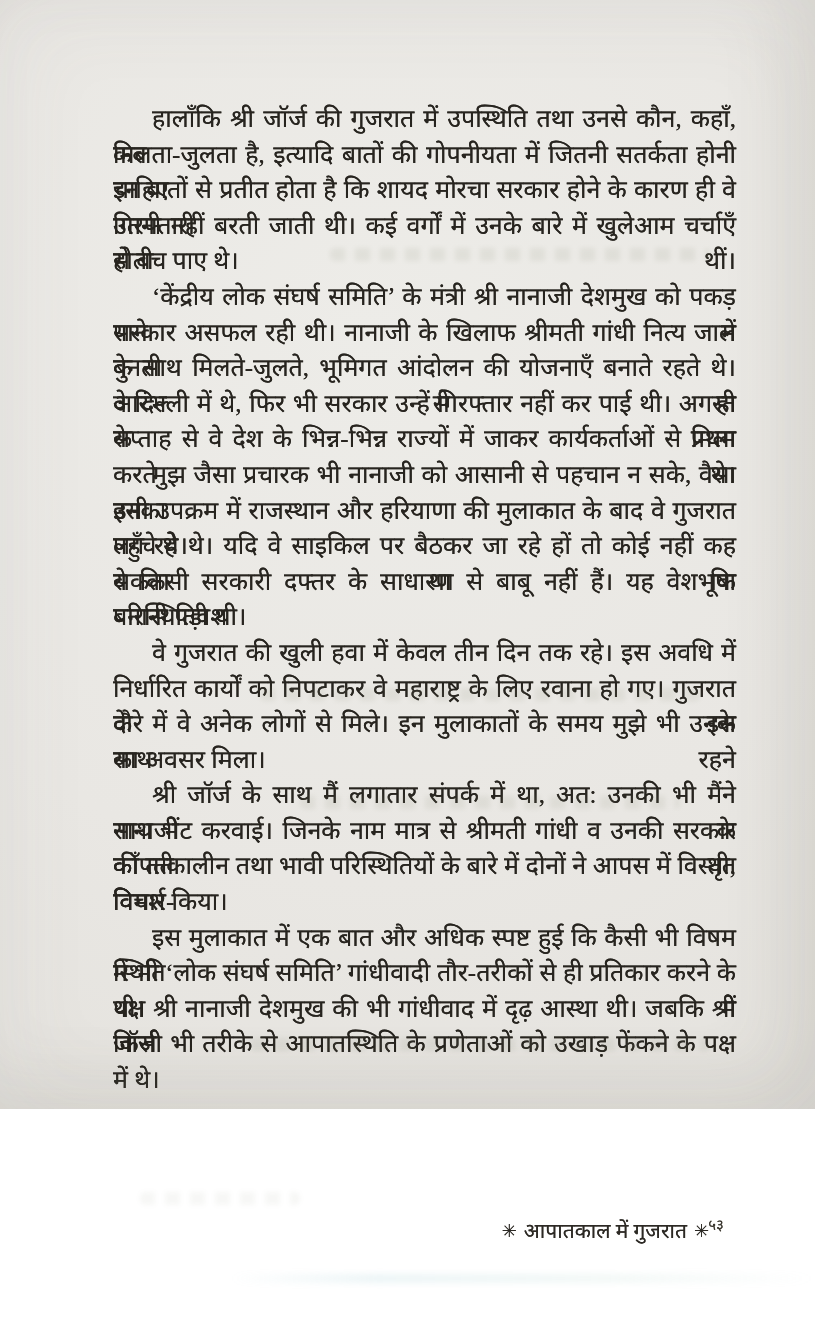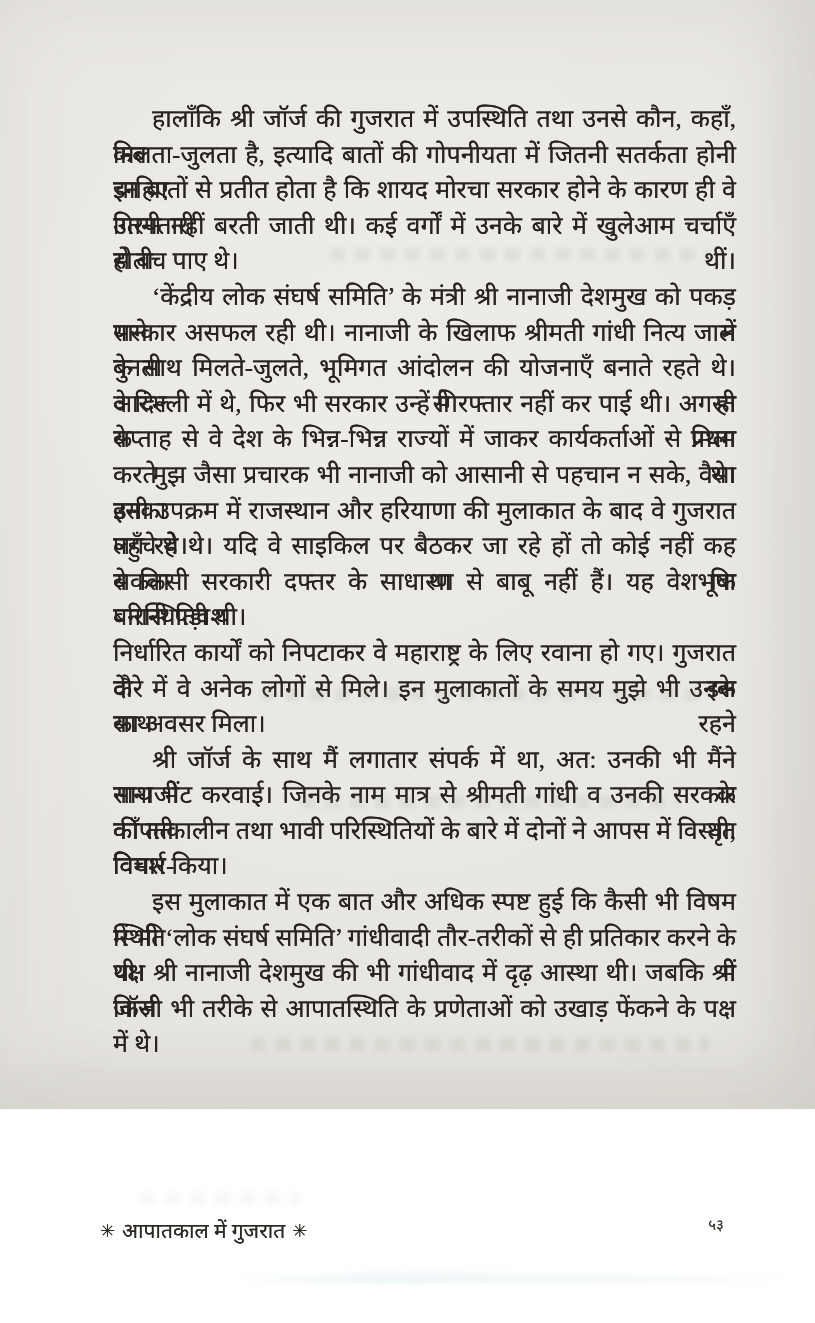--- a/index.html
+++ b/index.html
@@ -49,21 +49,21 @@
     text-indent: 39px;
   }
   .line.last {
     text-align-last: left;
   }
   .footer {
     position: absolute;
     left: 93px;
     top: 1216px;
     width: 623px;
-    text-align: left;
+    text-align: right;
     font-size: 21px;
     color: #2c2924;
     text-shadow: 0 0 0.4px rgba(44, 41, 36, 0.8);
   }
   .footer .orn {
     font-size: 18px;
     padding: 0 7px;
     position: relative;
     top: -1px;
   }
@@ -116,20 +116,21 @@
       <div class="line first">‘केंद्रीय लोक संघर्ष समिति’ के मंत्री श्री नानाजी देशमुख को पकड़ पाने में</div>
       <div class="line">सरकार असफल रही थी। नानाजी के खिलाफ श्रीमती गांधी नित्य जाल बुनती</div>
       <div class="line">के साथ मिलते-जुलते, भूमिगत आंदोलन की योजनाएँ बनाते रहते थे। आरंभ से ही</div>
       <div class="line">वे दिल्ली में थे, फिर भी सरकार उन्हें गिरफ्तार नहीं कर पाई थी। अगस्त के प्रथम</div>
       <div class="line">सप्ताह से वे देश के भिन्न-भिन्न राज्यों में जाकर कार्यकर्ताओं से मिला करते थे।</div>
       <div class="line first">मुझ जैसा प्रचारक भी नानाजी को आसानी से पहचान न सके, वैसा उनका</div>
       <div class="line last">इसी उपक्रम में राजस्थान और हरियाणा की मुलाकात के बाद वे गुजरात पहुँचे थे।</div>
       <div class="line">लग रहे थे। यदि वे साइकिल पर बैठकर जा रहे हों तो कोई नहीं कह सकता था कि</div>
       <div class="line">वे किसी सरकारी दफ्तर के साधारण से बाबू नहीं हैं। यह वेशभूषा परिस्थितिवश</div>
       <div class="line last">बनानी पड़ी थी।</div>
+      <div class="line first">वे गुजरात की खुली हवा में केवल तीन दिन तक रहे। इस अवधि में</div>
       <div class="line">निर्धारित कार्यों को निपटाकर वे महाराष्ट्र के लिए रवाना हो गए। गुजरात के इस</div>
       <div class="line">दौरे में वे अनेक लोगों से मिले। इन मुलाकातों के समय मुझे भी उनके साथ रहने</div>
       <div class="line last">का अवसर मिला।</div>
       <div class="line first">श्री जॉर्ज के साथ मैं लगातार संपर्क में था, अत: उनकी भी मैंने नानाजी के</div>
       <div class="line">साथ भेंट करवाई। जिनके नाम मात्र से श्रीमती गांधी व उनकी सरकार काँपती थी,</div>
       <div class="line">की तत्कालीन तथा भावी परिस्थितियों के बारे में दोनों ने आपस में विस्तृत विचार-</div>
       <div class="line last">विमर्श किया।</div>
       <div class="line first">इस मुलाकात में एक बात और अधिक स्पष्ट हुई कि कैसी भी विषम स्थिति</div>
       <div class="line">में भी ‘लोक संघर्ष समिति’ गांधीवादी तौर-तरीकों से ही प्रतिकार करने के पक्ष में</div>
       <div class="line">थी। श्री नानाजी देशमुख की भी गांधीवाद में दृढ़ आस्था थी। जबकि श्री जॉर्ज</div>

